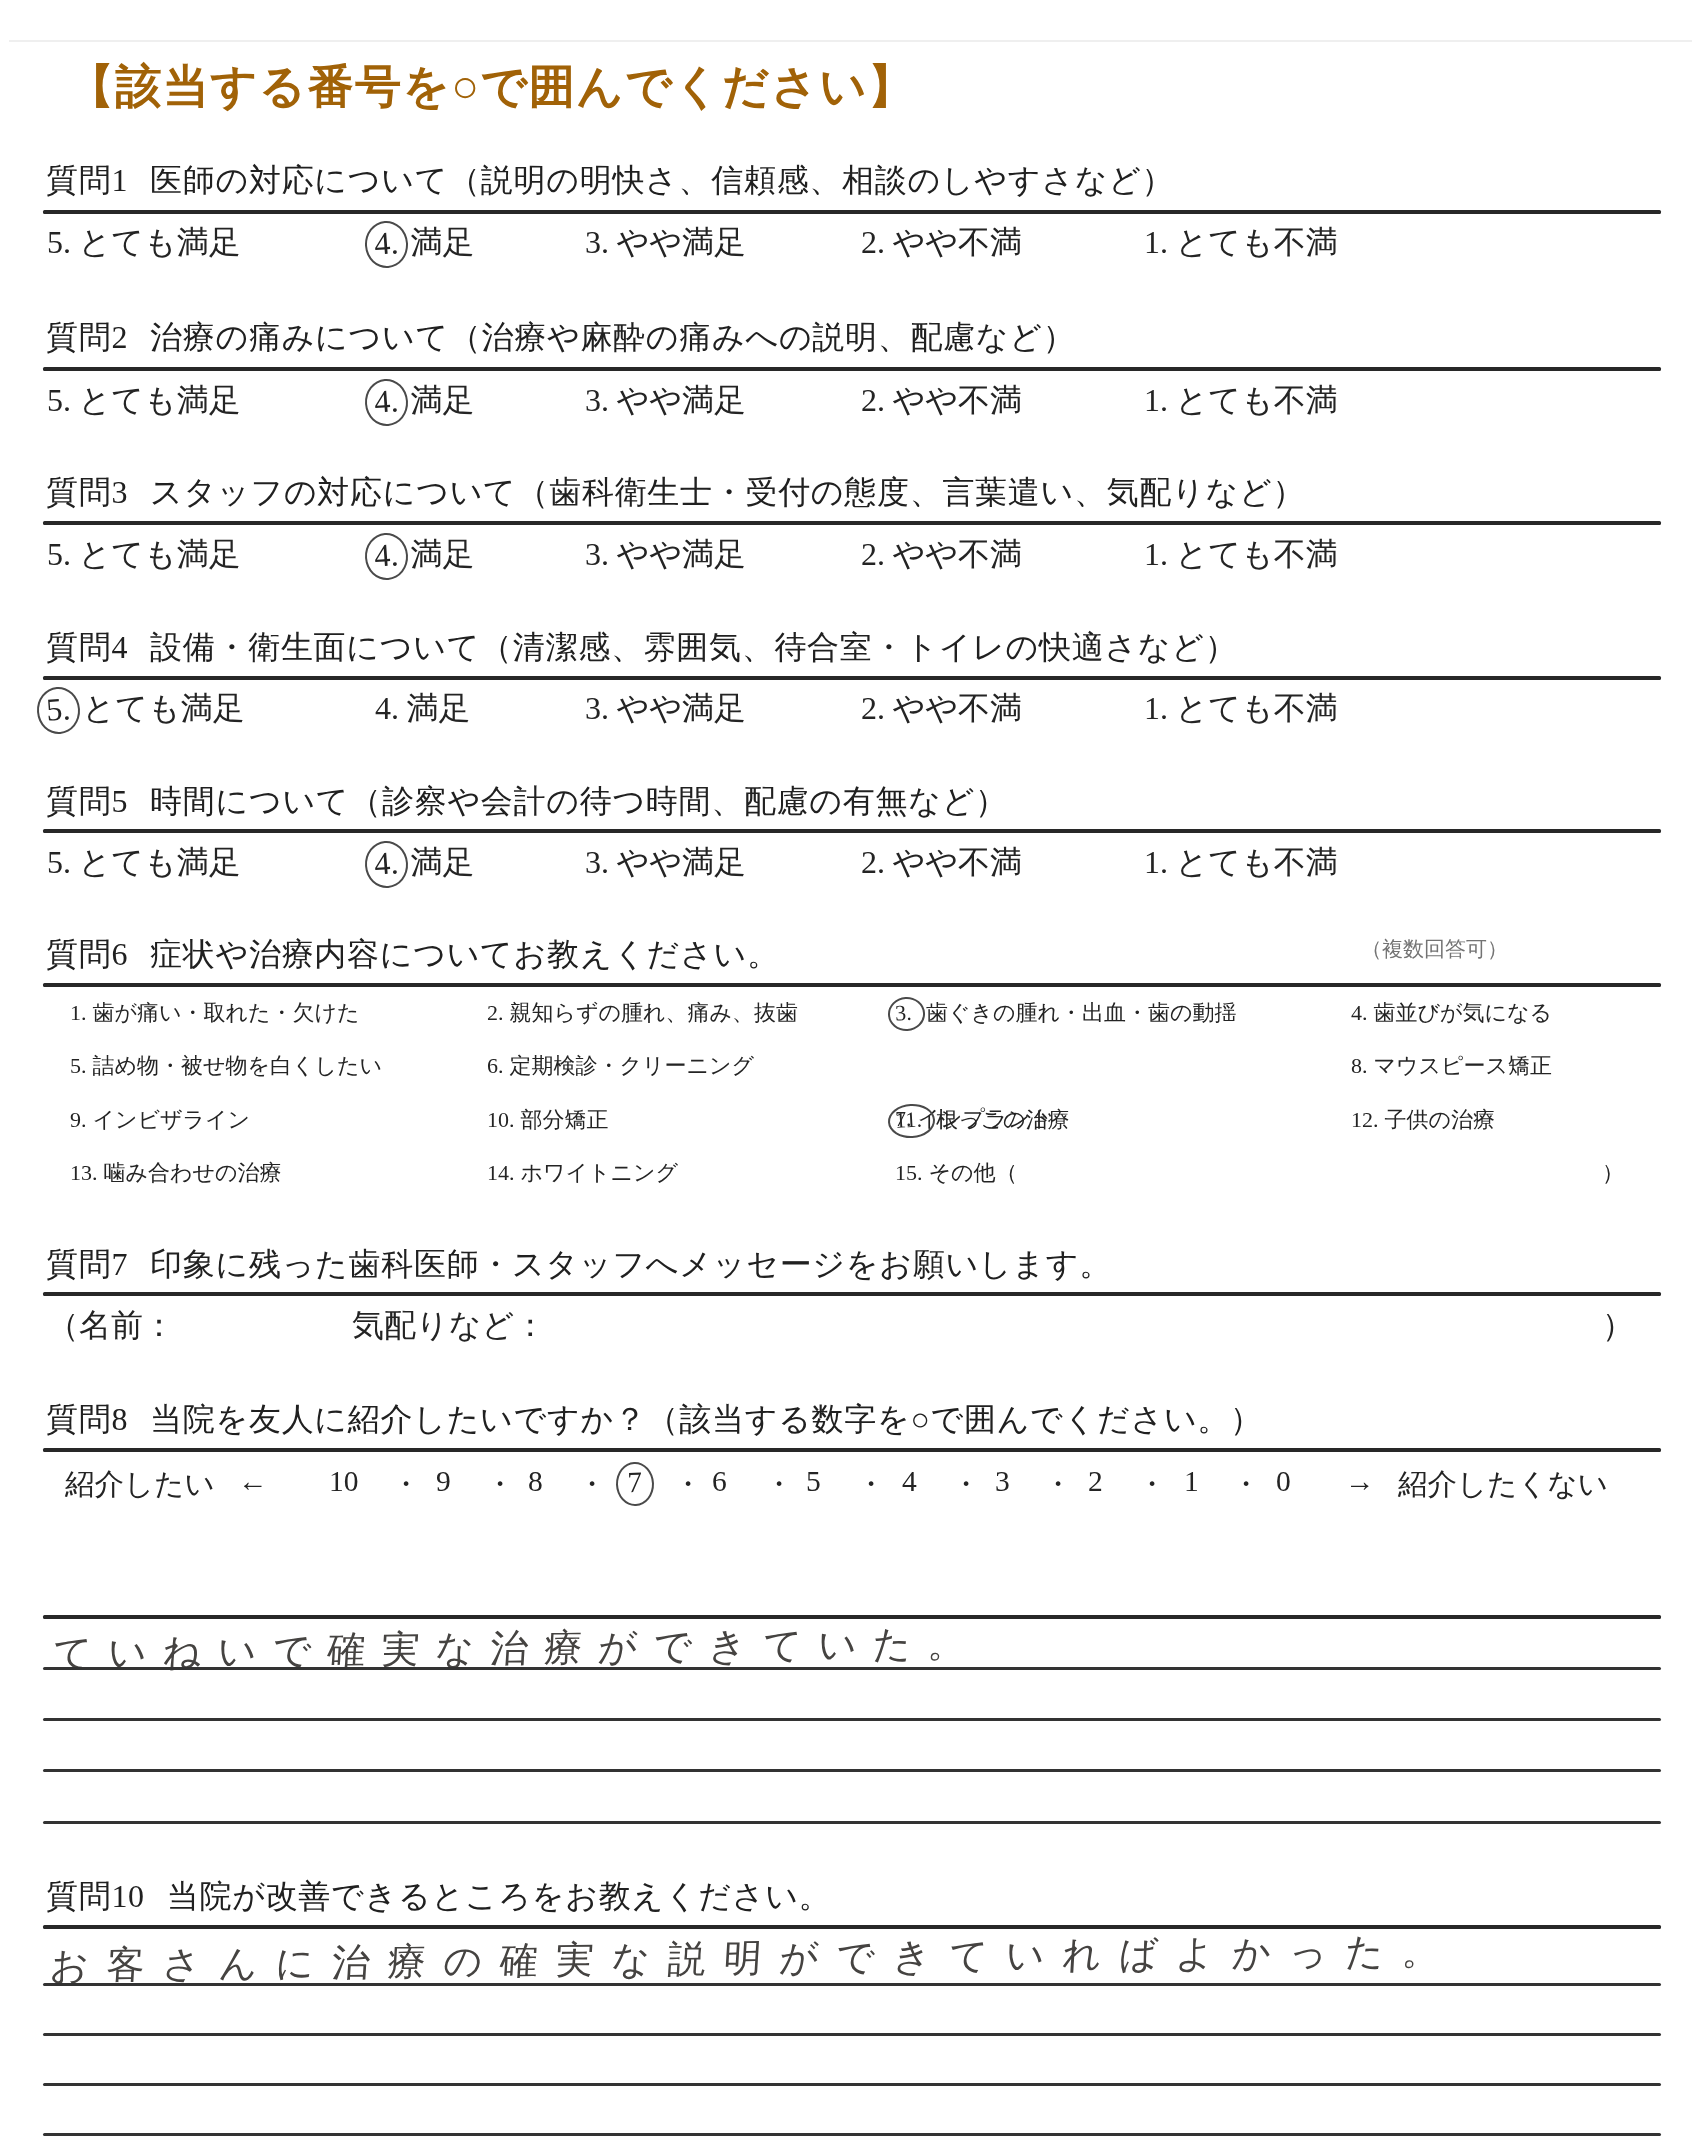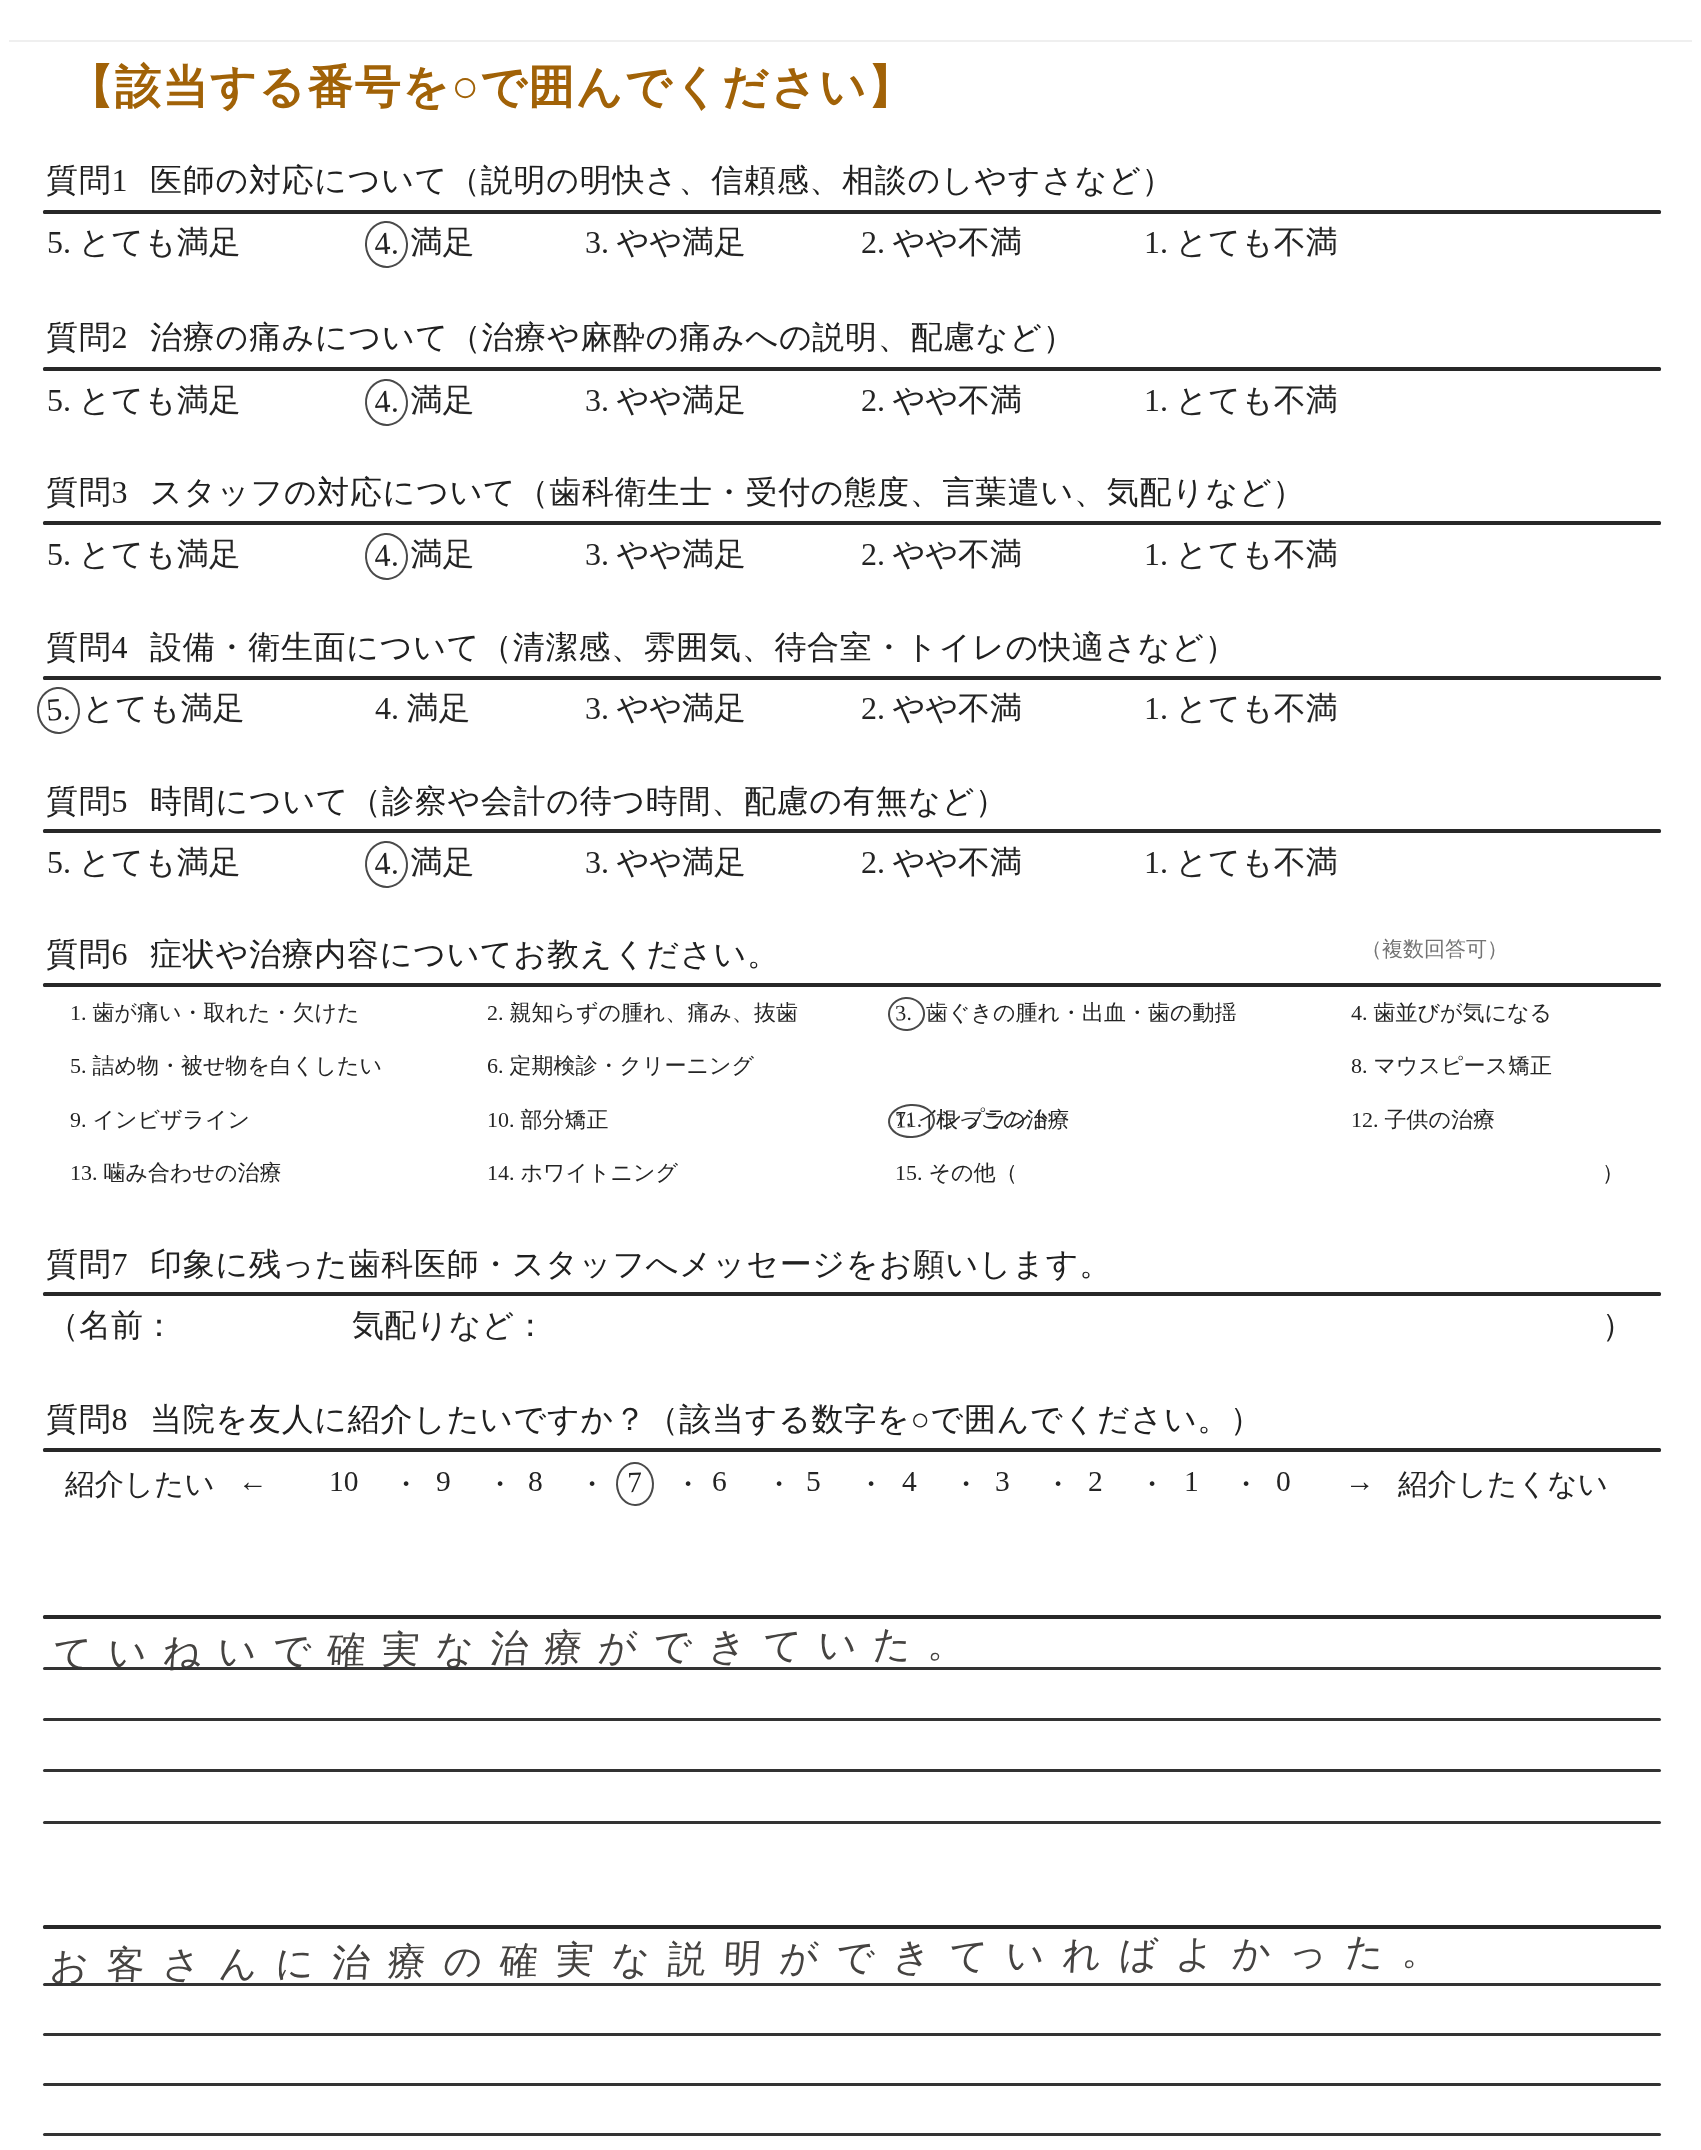--- a/index.html
+++ b/index.html
@@ -181,20 +181,23 @@
   <span class="scale-item" style="left:1345px;top:1465px">→</span>
   <span class="scale-item" style="left:1398px;top:1465px">紹介したくない</span>
 
   <div class="rule" style="top:1615px"></div>
   <div class="handwriting" style="left:53px;top:1623px;letter-spacing:16px">ていねいで確実な治療ができていた。</div>
   <div class="wline" style="top:1667px"></div>
   <div class="wline" style="top:1718px"></div>
   <div class="wline" style="top:1769px"></div>
   <div class="wline" style="top:1821px"></div>
 
+  <div class="qtitle" style="top:1875px">
+    <span class="qid">質問10</span><span>当院が改善できるところをお教えください。</span>
+  </div>
   <div class="rule" style="top:1925px"></div>
   <div class="handwriting" style="left:50px;top:1933px;letter-spacing:17.7px">お客さんに治療の確実な説明ができていればよかった。</div>
   <div class="wline" style="top:1983px"></div>
   <div class="wline" style="top:2033px"></div>
   <div class="wline" style="top:2083px"></div>
   <div class="wline" style="top:2133px"></div>
 </div>
 
 
 </body></html>

